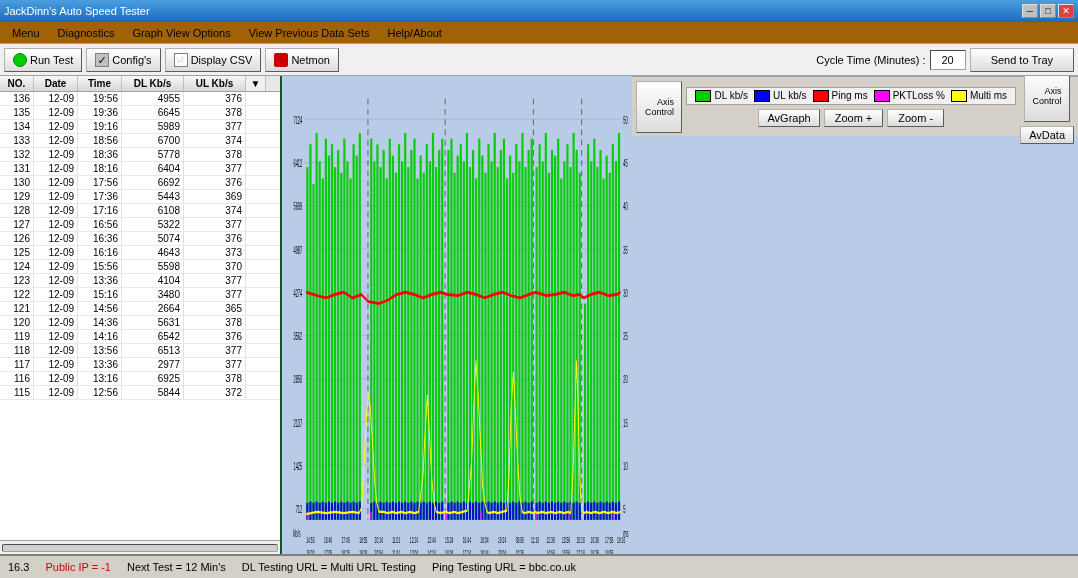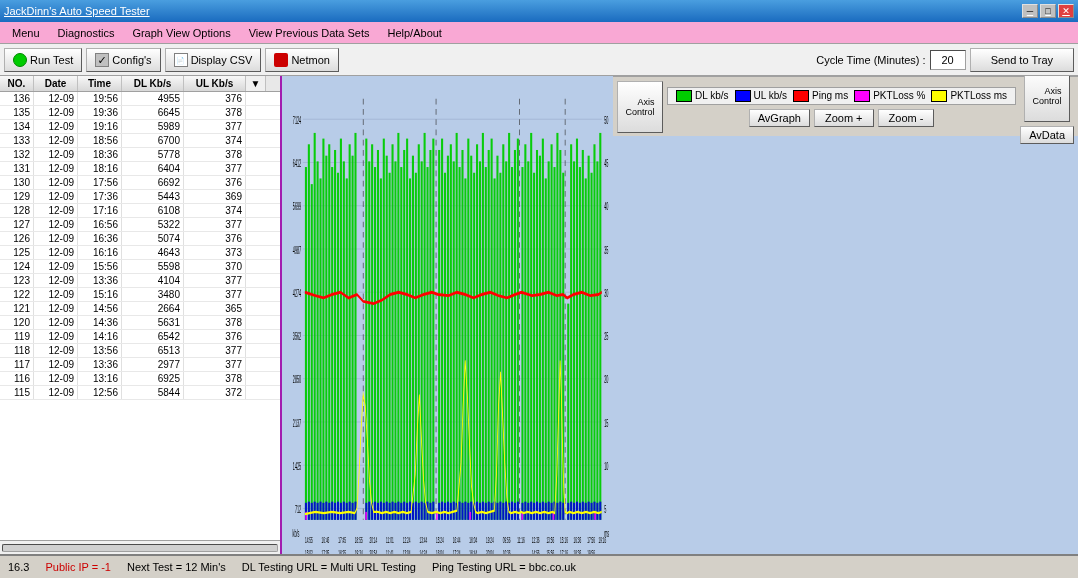--- a/index.html
+++ b/index.html
@@ -7,37 +7,36 @@
     
     
     #titlebar {
       background: linear-gradient(to bottom, #4a9edf, #1a6bbf);
       color: white;
       height: 22px;
       display: flex;
       align-items: center;
       justify-content: space-between;
       padding: 0 4px;
-      text-decoration: underline;
     }
     .titlebar-buttons { display: flex; gap: 2px; }
     .titlebar-btn {
       width: 16px; height: 14px;
       background: #c0c0c0;
       border: 1px outset #e0e0e0;
       font-size: 9px;
       display: flex; align-items: center; justify-content: center;
       cursor: pointer;
       color: #000;
     }
     .titlebar-btn.close { background: #e04040; color: white; }
 
     
     #menubar {
-      background: #f9a8d4;
+      background: #a16207;
       border-bottom: 1px solid #a0a0a0;
       height: 22px;
       display: flex;
       align-items: center;
       padding: 0 4px;
       gap: 2px;
     }
     .menu-item {
       padding: 2px 8px;
       cursor: pointer;
@@ -90,21 +89,21 @@
     
     #main {
       display: flex;
       height: calc(578px - 22px - 22px - 32px - 24px);
     }
 
     
     #table-panel {
       width: 282px;
       background: white;
-      border-right: 2px solid #a21caf;
+      border-right: 2px solid #14532d;
       display: flex;
       flex-direction: column;
       overflow: hidden;
     }
     #table-header {
       display: grid;
       grid-template-columns: 34px 44px 44px 62px 62px 20px;
       background: #e8e8e8;
       border-bottom: 1px solid #a0a0a0;
       font-weight: bold;
@@ -793,21 +792,21 @@
           <div class="legend-item">
             <div class="legend-color" style="background:#ff0000;"></div>
             <span>Ping ms</span>
           </div>
           <div class="legend-item">
             <div class="legend-color" style="background:#ff00ff;"></div>
             <span>PKTLoss %</span>
           </div>
           <div class="legend-item">
             <div class="legend-color" style="background:#ffff00;"></div>
-            <span>PKTLoss ms</span>
+            <span>Multi ms</span>
           </div>
         </div>
         <div class="zoom-row">
           <button class="avg-btn">AvGraph</button>
           <button class="zoom-btn">Zoom +</button>
           <button class="zoom-btn">Zoom -</button>
         </div>
       </div>
       <div style="display:flex;flex-direction:column;gap:4px;align-items:center;">
         <button class="axis-ctrl-btn">Axis<br>Control</button>

